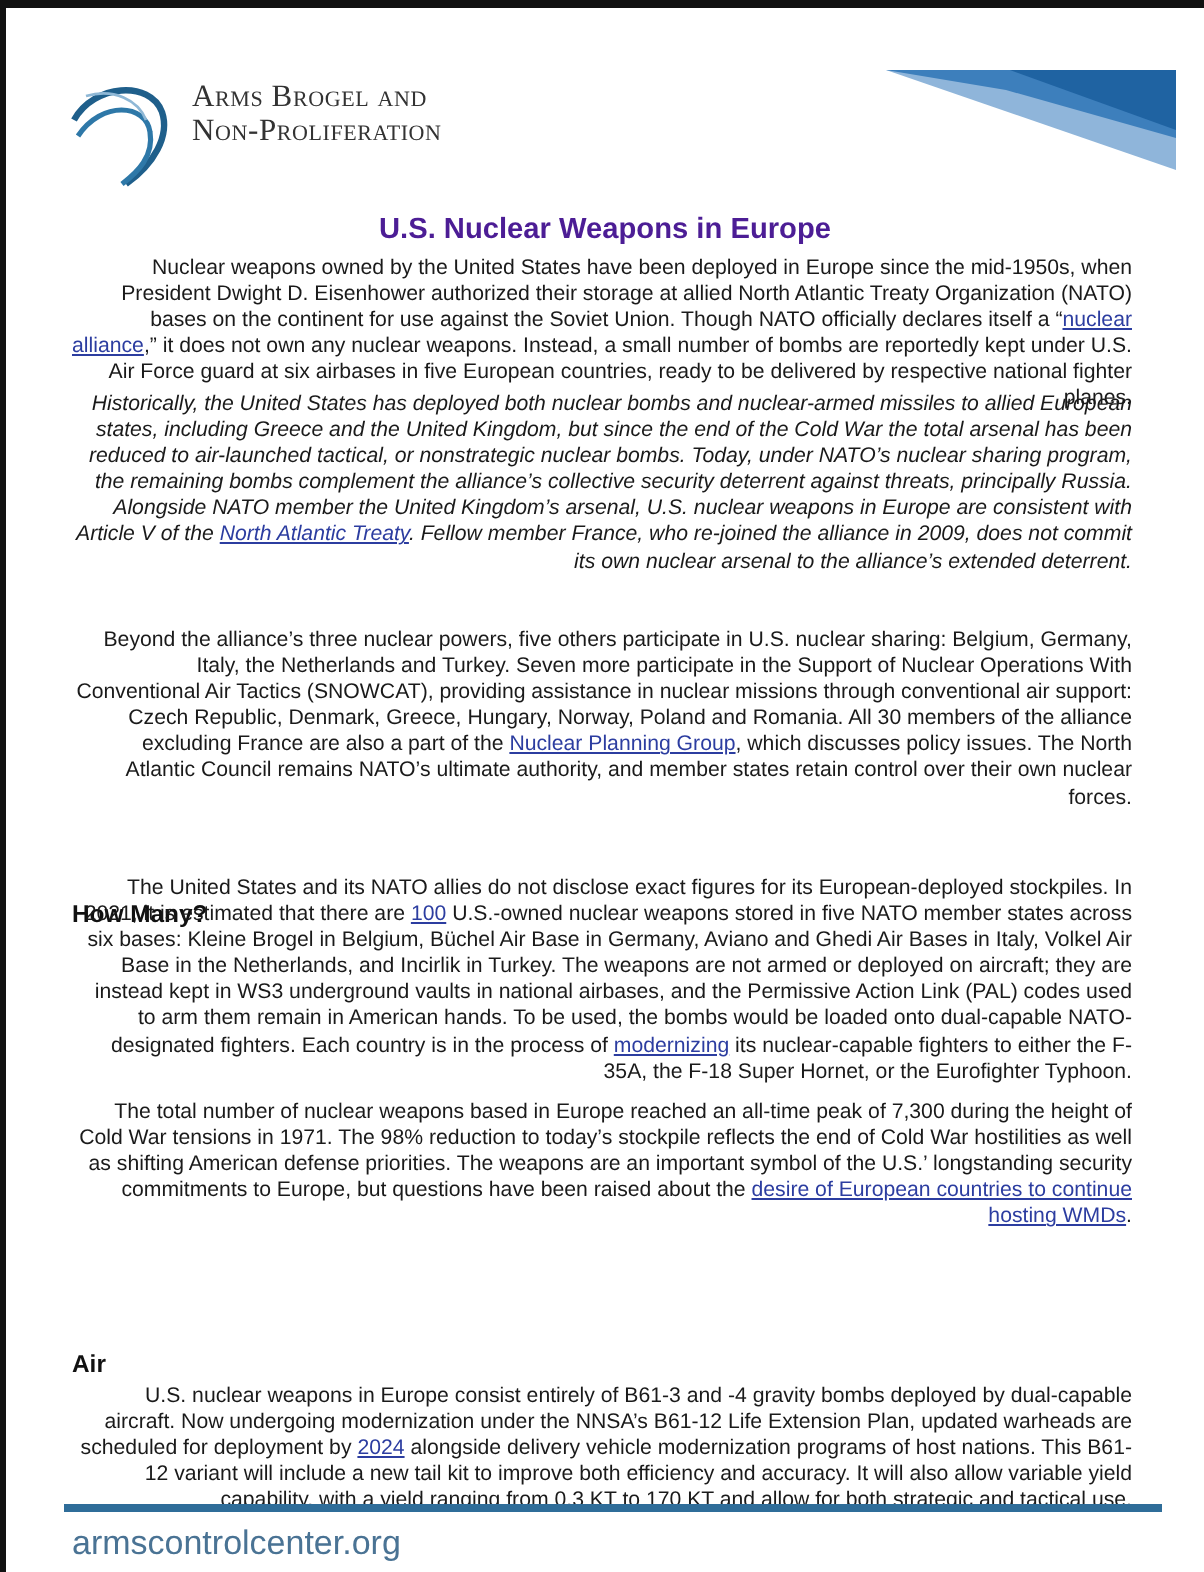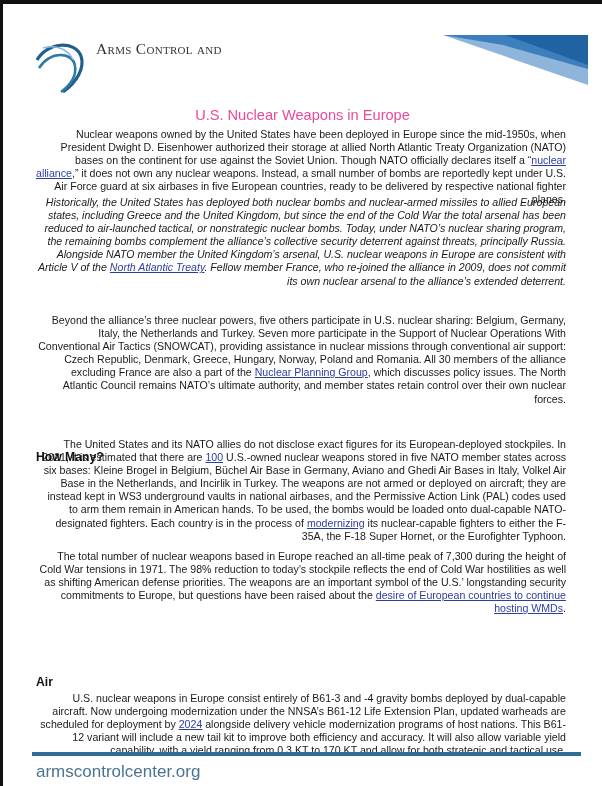--- a/index.html
+++ b/index.html
@@ -16,21 +16,21 @@
   .logo-text {
     position: absolute; left: 93px; top: 36px;
     font-family: "Liberation Serif", serif; color: #333;
     font-size: 15.5px; line-height: 17px; letter-spacing: 0.3px;
     font-variant: small-caps;
   }
   .logo-text div { white-space: nowrap; }
   .banner { position: absolute; left: 440px; top: 31px; width: 145px; height: 50px; }
   .title {
     position: absolute; left: 0; right: 0; top: 103px; text-align: center;
-    font-weight: normal; font-size: 14.6px; color: #ec4899;
+    font-weight: bold; font-size: 14.6px; color: #4c1d95;
   }
   .body-text {
     position: absolute; left: 33px; width: 530px;
     font-size: 10.6px; line-height: 13.1px; color: #1a1a1a; text-align: right;
   }
   .body-text p { margin: 0; }
   .body-text a { color: #2c3da0; text-decoration: underline; }
   .h2 {
     position: absolute; left: 33px;
     font-weight: bold; font-size: 12.2px; color: #111; margin-top: 37px;
@@ -48,21 +48,22 @@
 
 <div class="page">
 
   <svg class="logo-mark" viewBox="0 0 56 56">
     <path d="M4 22 C 14 4, 42 2, 48 18 C 52 30, 44 44, 30 54" fill="none" stroke="#1f5f8b" stroke-width="3.2"></path>
     <path d="M6 30 C 18 12, 40 14, 42 28 C 44 40, 36 48, 28 54" fill="none" stroke="#2e78a8" stroke-width="2.6"></path>
     <path d="M10 10 C 24 6, 36 12, 40 22" fill="none" stroke="#8fb8d6" stroke-width="1.4"></path>
   </svg>
 
   <div class="logo-text">
-    <div>Arms Control and</div>
+    <div>Arms Brogel and</div>
+    <div>Non-Proliferation</div>
   </div>
 
   <svg class="banner" viewBox="0 0 145 50">
     <polygon points="0,0 145,0 145,50" fill="#8fb5da"></polygon>
     <polygon points="0,0 145,0 145,34 60,10" fill="#3d7fbc"></polygon>
     <polygon points="62,0 145,0 145,30" fill="#1f63a2"></polygon>
   </svg>
 
   <div class="title">U.S. Nuclear Weapons in Europe</div>
 

